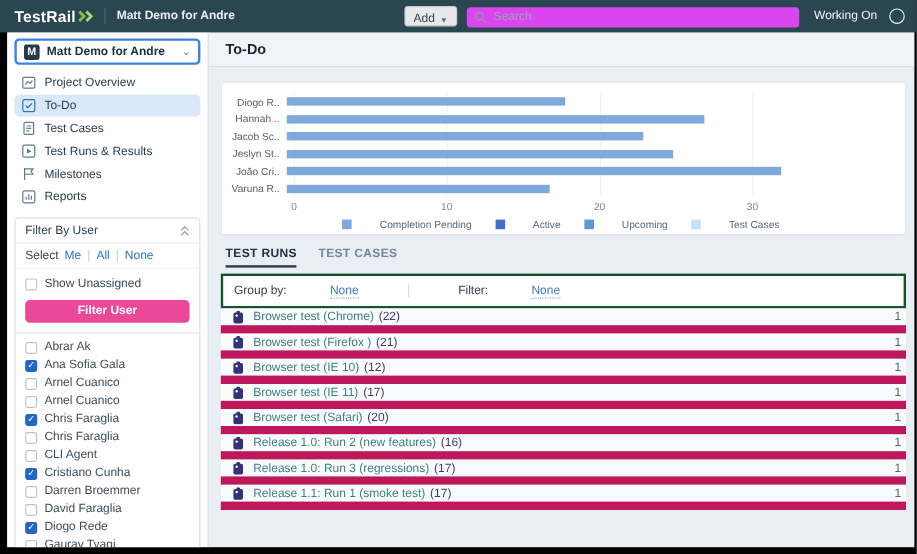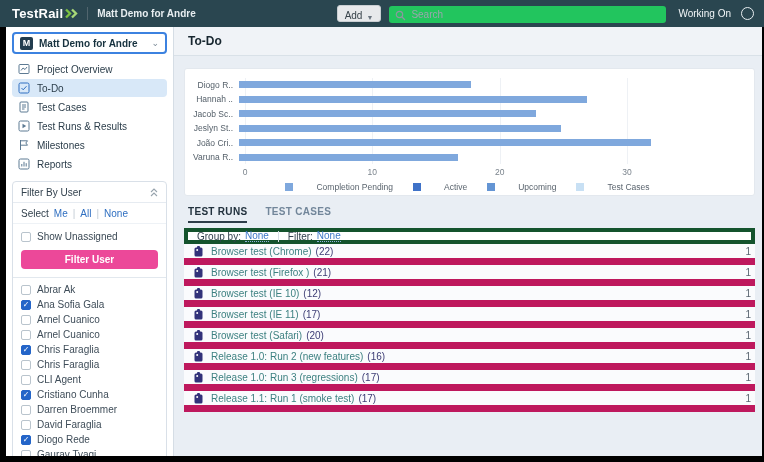--- a/index.html
+++ b/index.html
@@ -11,21 +11,21 @@
     background:#2a4650; display:flex; align-items:center; padding:0 10px 0 12px; }
   .logo { display:flex; align-items:center; gap:2px; }
   .logo-text { color:#fff; font-size:13px; font-weight:bold; letter-spacing:.2px; }
   .nav-divider { width:1px; height:13px; background:#51656e; margin:0 9px; }
   .nav-project { color:#e8eef1; font-size:10px; font-weight:bold; }
   .nav-spacer { flex:1; }
   .add-btn { background:#e7e9eb; border:1px solid #c9ced2; border-radius:3px; height:17px;
     display:flex; align-items:flex-end; gap:4px; padding:0 7px; font-size:10px; color:#37424a; cursor:pointer; }
   .add-caret { font-size:7px; color:#6b7680; }
   .search-wrap { position:relative; margin-left:8px; }
-  .search-input { width:277px; height:17px; border:none; border-radius:3px; background:#22c55e;
+  .search-input { width:277px; height:17px; border:none; border-radius:3px; background:#d946ef;
     font-size:10px; padding:0 6px 0 22px; color:#333; outline:none; }
   .search-input::placeholder { color:#9aa5ad; }
   .search-icon { position:absolute; left:6px; top:3px; }
   .working-on { color:#f2f6f8; font-size:10px; margin:0 10px 0 12px; white-space:nowrap; }
   .nav-circle { width:13px; height:13px; border:1.5px solid #e8eef1; border-radius:50%; flex:none; }
 
   
   .app { position:absolute; left:6px; top:27px; width:756px; height:429px;
     background:#e9eef4; display:flex; overflow:hidden; }
 
@@ -91,22 +91,22 @@
   .chart-legend { display:flex; justify-content:center; gap:20px; height:16px; align-items:center; }
   .legend-item { display:flex; align-items:center; gap:23px; font-size:8.5px; color:#5a646e; }
   .legend-swatch { width:8px; height:8px; flex:none; }
 
   
   .tabs { display:flex; gap:18px; margin:10px 2px 0 2px; padding:0 2px; }
   .tab { font-size:10px; font-weight:bold; letter-spacing:.3px; color:#72869a; padding-bottom:4px; cursor:pointer; }
   .tab.active { color:#22313d; border-bottom:2px solid #2e3d49; }
 
   
-  .toolbar { margin-top:5px; background:#fff; border:4px solid #14532d; height:16px;
-    display:flex; align-items:center; padding:0 9px; font-size:10px; color:#33424e; }
+  .toolbar { margin-top:5px; background:#fff; border:2px solid #14532d; height:29px;
+    display:flex; align-items:center; padding:0 9px; font-size:10px; color:#33424e;gap:32px; }
   .tb-value { color:#3e78c8; border-bottom:1px dotted #8fb2dd; margin-left:4px; cursor:pointer; }
   .tb-sep { width:1px; height:11px; background:#d8dfe6; margin:0 9px; }
 
   
   .runs {}
   .run-row { display:flex; align-items:center; height:21px; background:#fafbfd;
     border-bottom:7px solid #be185d; padding:0 4px 0 10px; cursor:pointer; }
   .run-icon { flex:none; margin-right:8px; display:flex; }
   .run-name { font-size:10px; color:#3d8181; }
   .run-count { font-size:10px; color:#3c3c74; margin-left:4px; }

